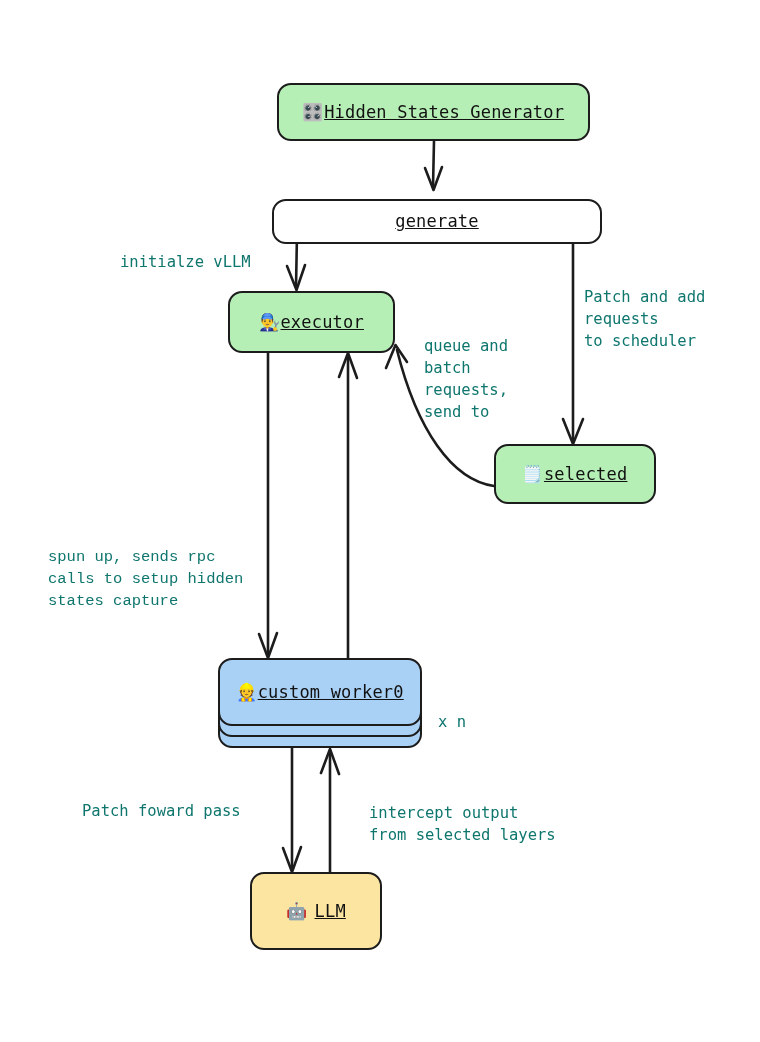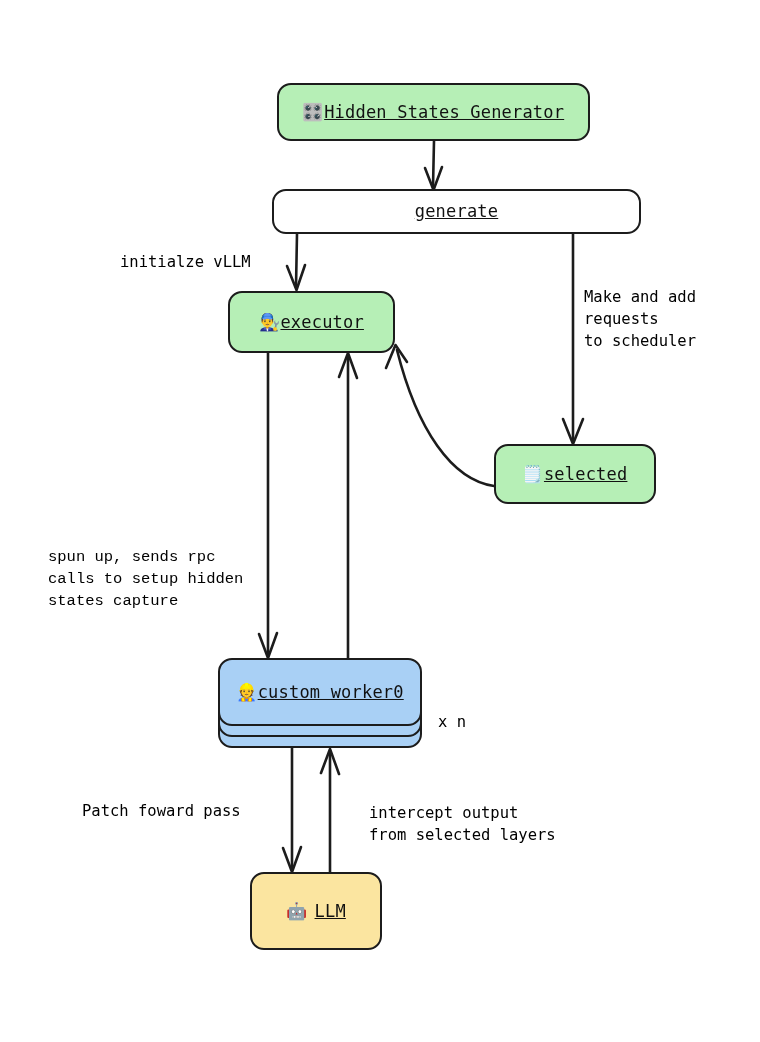--- a/index.html
+++ b/index.html
@@ -55,21 +55,21 @@
   }
   .node-label {
     display: inline-block;
     text-decoration: underline;
   }
   .edge-label {
     position: absolute;
     font-family: "DejaVu Sans Mono", "Liberation Mono", monospace;
     font-size: 15.5px;
     line-height: 22px;
-    color: #000000;
+    color: #0f766e;
     white-space: pre;
     letter-spacing: 0px;
   }
   
   .stack-wrap {
     position: absolute;
   }
   .stack-layer {
     position: absolute;
     box-sizing: border-box;
@@ -131,21 +131,21 @@
     </g>
   </svg>
 
   <div class="node" style="left:277px; top:83px; width:313px; height:58px; background:#b6efb6;">
     <span class="node-inner">
       <span class="node-icon">🎛️</span>
       <span class="node-label">Hidden States Generator</span>
     </span>
   </div>
 
-  <div class="node" style="left:272px; top:189px; width:369px; height:45px; background:#ffffff;">
+  <div class="node" style="left:272px; top:199px; width:330px; height:45px; background:#ffffff;">
     <span class="node-inner">
       <span class="node-label">generate</span>
     </span>
   </div>
 
   <div class="node" style="left:228px; top:291px; width:167px; height:62px; background:#b6efb6;">
     <span class="node-inner">
       <span class="node-icon">👨‍🔧</span>
       <span class="node-label">executor</span>
     </span>
@@ -173,24 +173,28 @@
 
   <div class="node" style="left:250px; top:872px; width:132px; height:78px; background:#fbe5a0;">
     <span class="node-inner" style="gap:7px;">
       <span class="node-icon">🤖</span>
       <span class="node-label">LLM</span>
     </span>
   </div>
 
   <div class="edge-label" style="left:120px; top:251px;">initialze vLLM</div>
 
-  <div class="edge-label" style="left:584px; top:286px;">Make and add
+  <div class="edge-label" style="left:584px; top:286px;">Patch and add
 requests
 to scheduler</div>
 
+  <div class="edge-label" style="left:424px; top:335px;">queue and
+batch
+requests,
+send to</div>
 
   <div class="edge-label" style="left:48px; top:546px;font-family:Liberation Mono, monospace;">spun up, sends rpc
 calls to setup hidden
 states capture</div>
 
 
   <div class="edge-label" style="left:82px; top:800px;">Patch foward pass</div>
 
   <div class="edge-label" style="left:369px; top:790px;margin-top:12px;">intercept output
 from selected layers</div>

